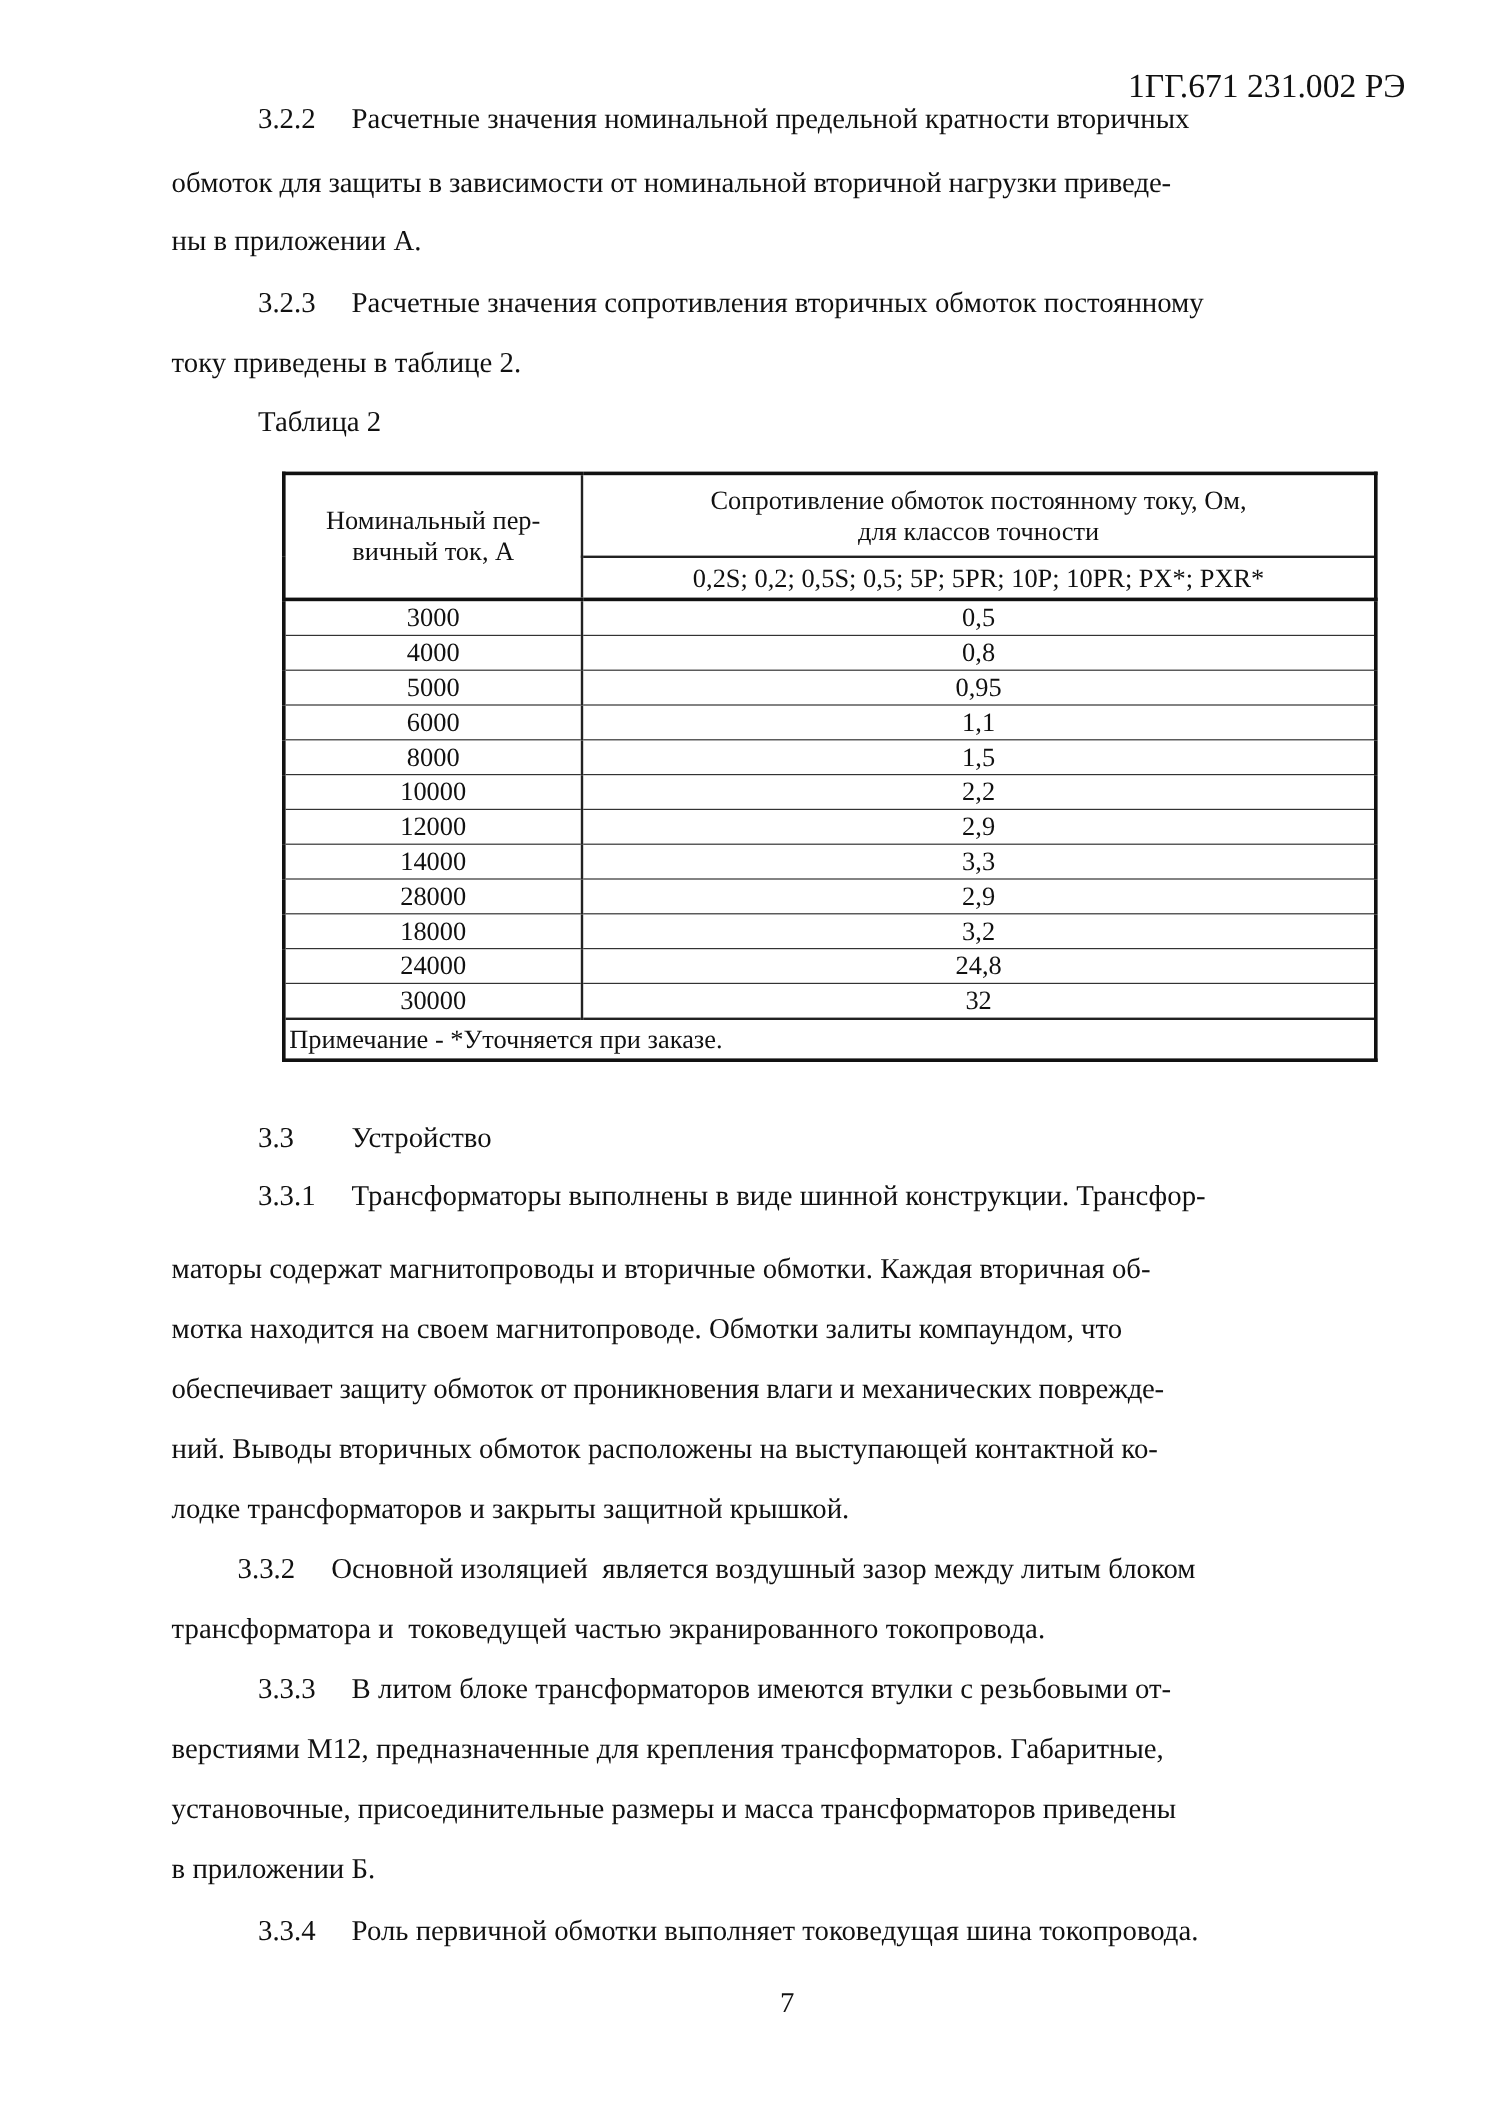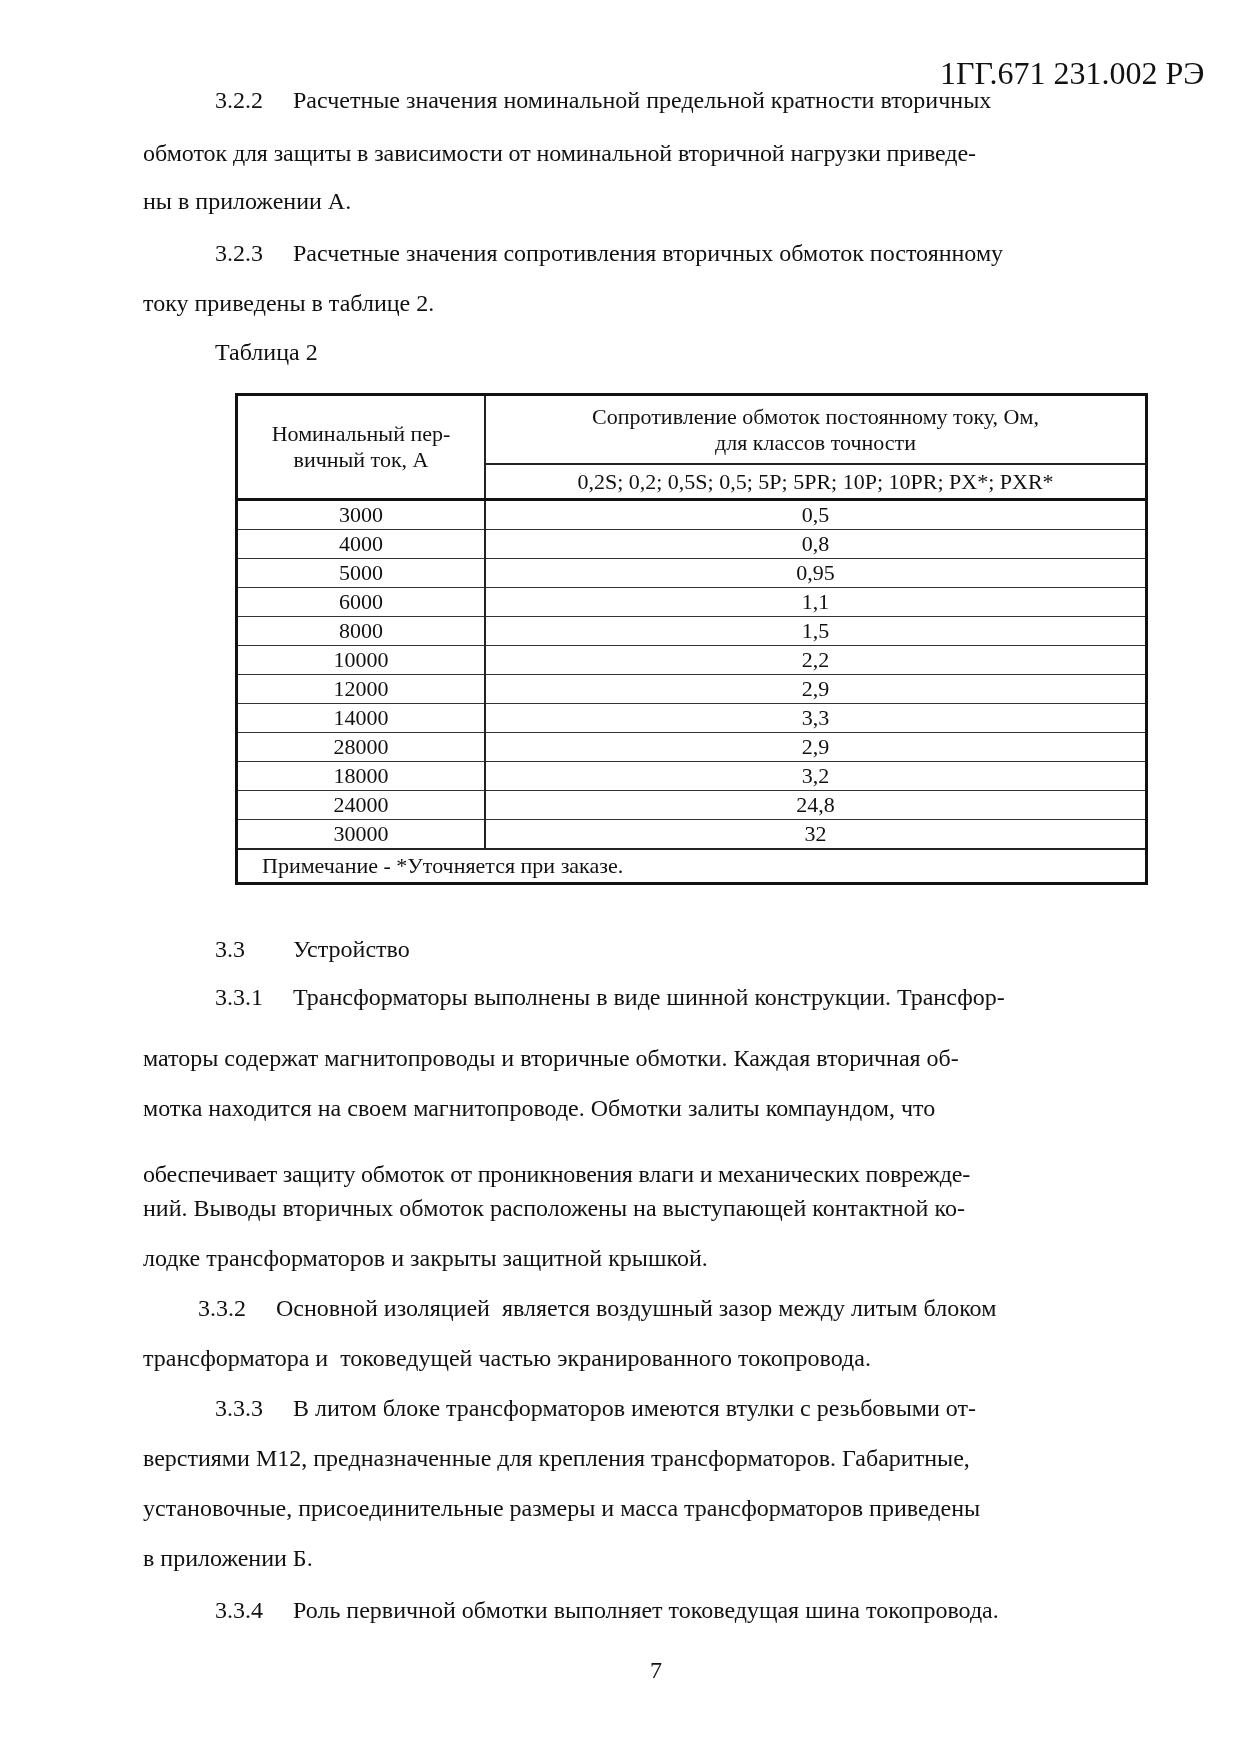--- a/index.html
+++ b/index.html
@@ -3,21 +3,21 @@
 <meta charset="utf-8">
 <style>
   html, body { margin: 0; padding: 0; background: #ffffff; }
   body {
     width: 1241px; height: 1755px; position: relative; overflow: hidden;
     font-family: "Liberation Serif", "DejaVu Serif", serif;
     color: #111111;
   }
   .doc-code {
     position: absolute; left: 940px; top: 58px;
-    font-size: 32px; line-height: 30px; white-space: nowrap;
+    font-size: 28px; line-height: 30px; white-space: nowrap;
   }
   .line {
     position: absolute; font-size: 24px; line-height: 30px; white-space: nowrap;
   }
   .num { display: inline-block; width: 78px; }
 
   table.res {
     position: absolute; left: 235px; top: 393px; width: 913px;
     border-collapse: collapse;
     font-size: 22px; line-height: 26px; border-radius: 26px;
@@ -25,21 +25,21 @@
   table.res td {
     border: 2px solid #222222; text-align: center; padding: 0; vertical-align: middle;
   }
   table.res tr.data td { height: 28px; border-top: 1.5px solid #333; border-bottom: 1.5px solid #333; }
   table.res td.head-left { width: 246px; height: 102px; border-top: 3px solid #111; border-left: 3px solid #111; border-bottom: 3px solid #111;}
   table.res td.head-top { height: 66px; border-top: 3px solid #111; border-right: 3px solid #111;}
   table.res td.head-classes { height: 32px; border-bottom: 3px solid #111; border-right: 3px solid #111;}
   table.res td.c-left { border-left: 3px solid #111; }
   table.res td.c-right { border-right: 3px solid #111; }
   table.res td.note {
-    text-align: left; padding-left: 24px; height: 32px;
+    text-align: left; padding-left: 3px; height: 32px;
     border-left: 3px solid #111; border-right: 3px solid #111; border-bottom: 3px solid #111;
   }
   .page-number {
     position: absolute; left: 650px; top: 1624px; font-size: 24px; line-height: 30px;
   }
 </style>
 </head>
 <body>
 
 <div>
@@ -135,21 +135,21 @@
   <div class="line" style="left:215px; top:934px;">
     <span class="num">3.3</span><span>Устройство</span>
   </div>
 
   <div>
     <div class="line" style="left:215px; top:982px;">
       <span class="num">3.3.1</span><span>Трансформаторы выполнены в виде шинной конструкции. Трансфор-</span>
     </div>
     <div class="line" style="left:143px; top:1043px;">маторы содержат магнитопроводы и вторичные обмотки. Каждая вторичная об-</div>
     <div class="line" style="left:143px; top:1093px;">мотка находится на своем магнитопроводе. Обмотки залиты компаундом, что</div>
-    <div class="line" style="left:143px; top:1143px; letter-spacing:-0.2px;margin-top:16px;">обеспечивает защиту обмоток от проникновения влаги и механических поврежде-</div>
+    <div class="line" style="left:143px; top:1143px; letter-spacing:-0.2px;">обеспечивает защиту обмоток от проникновения влаги и механических поврежде-</div>
     <div class="line" style="left:143px; top:1193px;">ний. Выводы вторичных обмоток расположены на выступающей контактной ко-</div>
     <div class="line" style="left:143px; top:1243px;">лодке трансформаторов и закрыты защитной крышкой.</div>
   </div>
 
   <div>
     <div class="line" style="left:198px; top:1293px;">
       <span class="num">3.3.2</span><span style="white-space:pre;">Основной изоляцией  является воздушный зазор между литым блоком</span>
     </div>
     <div class="line" style="left:143px; top:1343px; white-space:pre;">трансформатора и  токоведущей частью экранированного токопровода.</div>
   </div>

